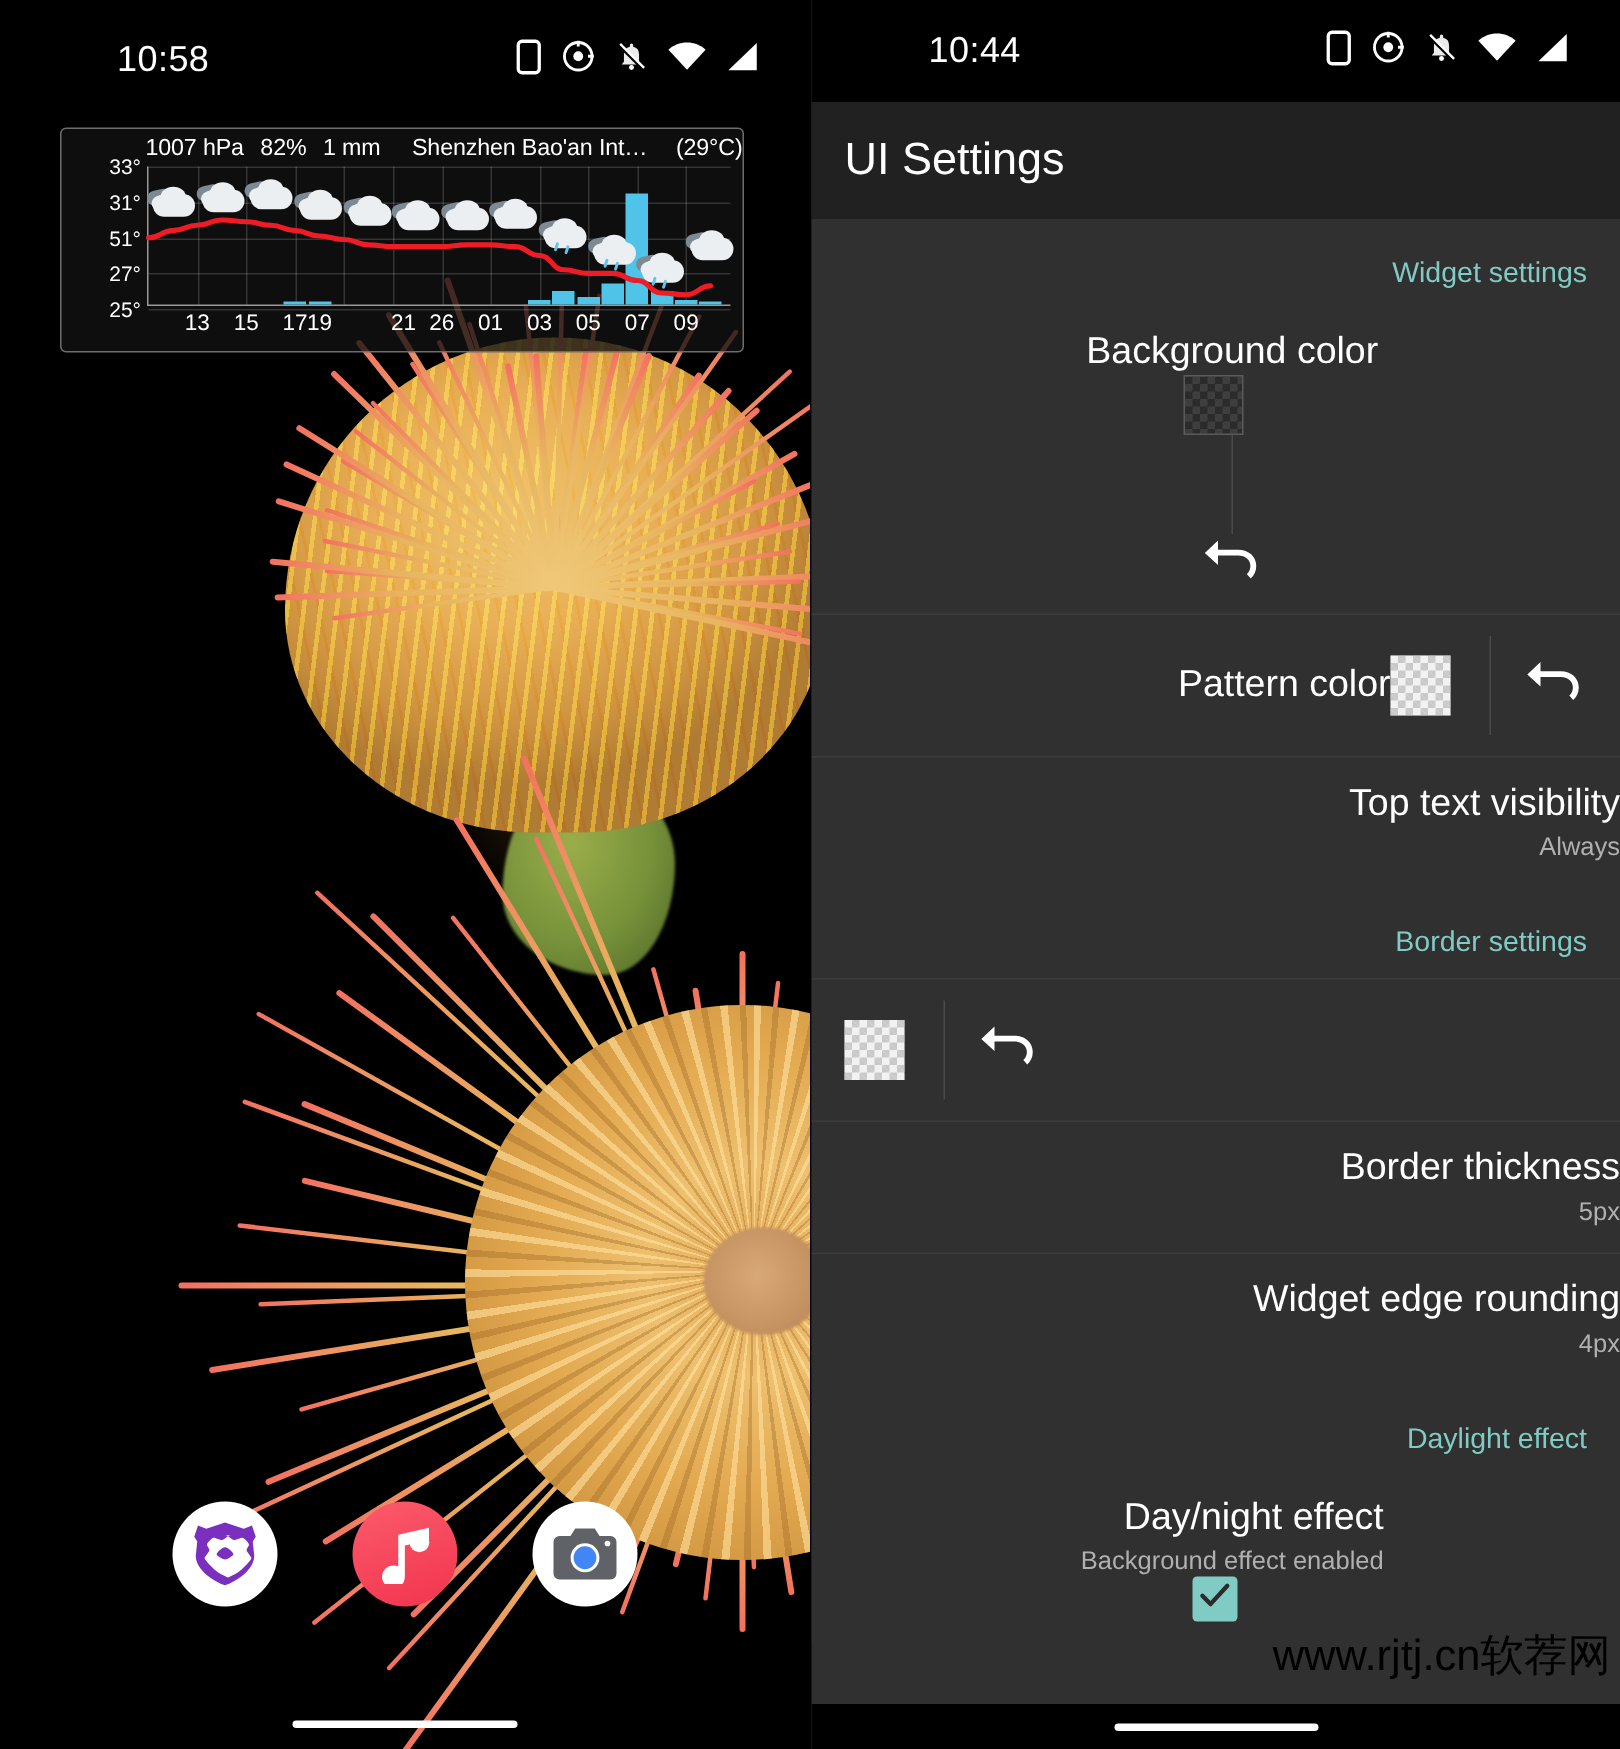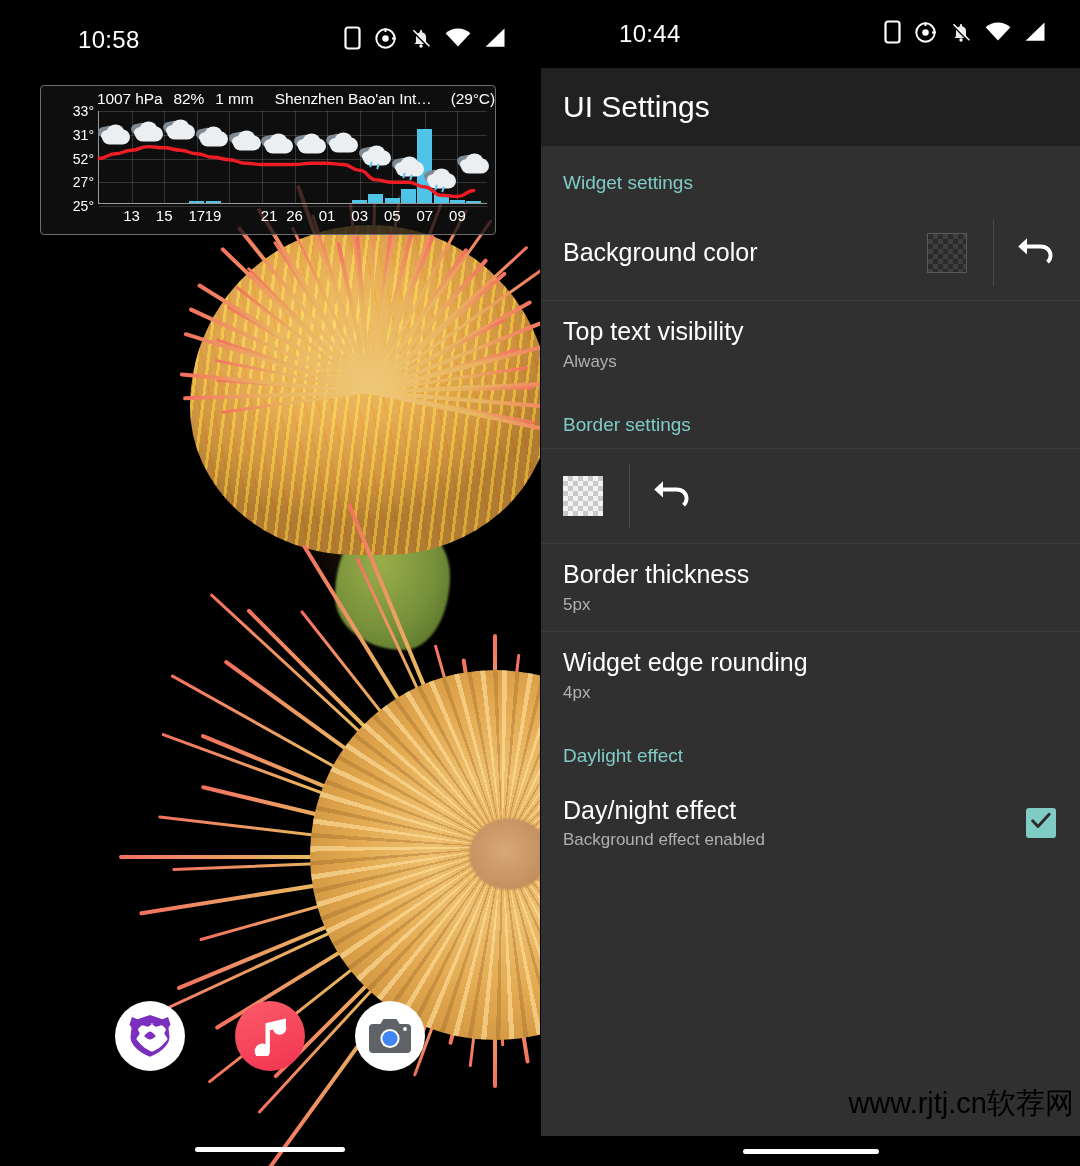--- a/index.html
+++ b/index.html
@@ -1,19 +1,19 @@
 <!DOCTYPE html>
 <html><head>
 <meta charset="utf-8">
 <style>
   * { margin:0; padding:0; box-sizing:border-box; }
   html,body { width:1080px; height:1166px; background:#000; overflow:hidden;
               font-family:"Liberation Sans", sans-serif; }
 
-  .screens { display:flex; width:1080px; height:1166px; }
+  .screens { display:flex; width:1080px; height:1166px;text-align:right; }
 
   
   .phone-left { position:relative; width:540px; height:1166px; background:#000; overflow:hidden; }
 
   .wallpaper { position:absolute; inset:0; background:#000; overflow:hidden; }
 
   
   .bloom-top { position:absolute; left:150px; top:170px; width:470px; height:470px; }
   .bloom-top .dome {
     position:absolute; left:40px; top:55px; width:360px; height:330px;
@@ -123,21 +123,21 @@
                 border-left:1px solid #000; }
   .r-statusbar{ height:68px; background:#000; display:flex; align-items:center;
                 justify-content:space-between; padding:0 34px 0 78px; }
   .r-header{ height:78px; background:#212121; display:flex; align-items:center; padding:0 22px; }
   .r-title{ color:#fff; font-size:30px; font-weight:400; }
 
   .list{ background:#303030; }
   .section-head{ color:#80cbc4; font-size:19px; padding:26px 22px 12px 22px; }
   .row{ position:relative; display:flex; align-items:center; min-height:88px;
         padding:14px 0 14px 22px; border-top:1px solid #3c3c3c; }
-  .row.noline{ border-top:none; }
+  .row.noline{ border-top:none;flex-direction:column; }
   .row-texts{ flex:1; min-width:0; }
   .row-title{ color:#fff; font-size:25px; font-weight:400; line-height:1.18; }
   .row-sub{ color:#b0b0b0; font-size:17px; margin-top:5px; }
   .swatch{ width:40px; height:40px; margin-right:26px; }
   .checker-dark{
     background-image:
       linear-gradient(45deg,#3f3f3f 25%,transparent 25%,transparent 75%,#3f3f3f 75%),
       linear-gradient(45deg,#3f3f3f 25%,#2b2b2b 25%,#2b2b2b 75%,#3f3f3f 75%);
     background-size:10px 10px; background-position:0 0,5px 5px;
     border:1px solid #5a5a5a;
@@ -335,21 +335,21 @@
         <span>1 mm</span>
         <span class="loc">Shenzhen Bao'an Internatio…</span>
         <span>(29°C)</span>
       </div>
       <div class="w-plot" id="w-plot">
           <div class="gridh" style="top:95px"></div>
           <div class="ylab" style="top:95px">25°</div>
           <div class="gridh" style="top:71.25px"></div>
           <div class="ylab" style="top:71.25px">27°</div>
           <div class="gridh" style="top:47.5px"></div>
-          <div class="ylab" style="top:47.5px">52°</div>
+          <div class="ylab" style="top:47.5px">51°</div>
           <div class="gridh" style="top:23.75px"></div>
           <div class="ylab" style="top:23.75px">31°</div>
           <div class="gridh" style="top:0px"></div>
           <div class="ylab" style="top:0px">33°</div>
           <div class="gridv" style="left:32.58469102879287px"></div>
           <div class="xlab" style="left:32.58469102879287px">13</div>
           <div class="gridv" style="left:65.16938205758574px"></div>
           <div class="xlab" style="left:65.16938205758574px">15</div>
           <div class="gridv" style="left:97.75407308637858px"></div>
           <div class="xlab" style="left:97.75407308637858px">17</div>
@@ -542,20 +542,33 @@
           <div class="swatch checker-dark"></div>
           <div class="vdiv"></div>
          <div class="undo">
             <span><svg width="40" height="34" viewBox="0 0 40 34">
                 <path d="M10 10.5h13.5c7 0 12 4.6 12 10.8 0 3.4-1.4 6.3-3.7 8.3l-2.6-2.9c1.5-1.4 2.4-3.3 2.4-5.4 0-4-3.3-6.9-8.1-6.9H10v6.2L1.2 12.6 10 4.3z" fill="#fff"></path>
               </svg></span>
           </div>
         </div>
         <div class="row">
       <div class="row-texts">
+        <div class="row-title">Pattern color</div>
+
+      </div>
+          <div class="swatch checker-light"></div>
+          <div class="vdiv"></div>
+         <div class="undo">
+            <span><svg width="40" height="34" viewBox="0 0 40 34">
+                <path d="M10 10.5h13.5c7 0 12 4.6 12 10.8 0 3.4-1.4 6.3-3.7 8.3l-2.6-2.9c1.5-1.4 2.4-3.3 2.4-5.4 0-4-3.3-6.9-8.1-6.9H10v6.2L1.2 12.6 10 4.3z" fill="#fff"></path>
+              </svg></span>
+          </div>
+        </div>
+        <div class="row">
+      <div class="row-texts">
         <div class="row-title">Top text visibility</div>
         <div class="row-sub">Always</div>
       </div>
         </div>
         <div class="section-head">Border settings</div>
         <div class="row">
           <div class="swatch checker-light"></div>
           <div class="vdiv"></div>
          <div class="undo">
             <span><svg width="40" height="34" viewBox="0 0 40 34">

